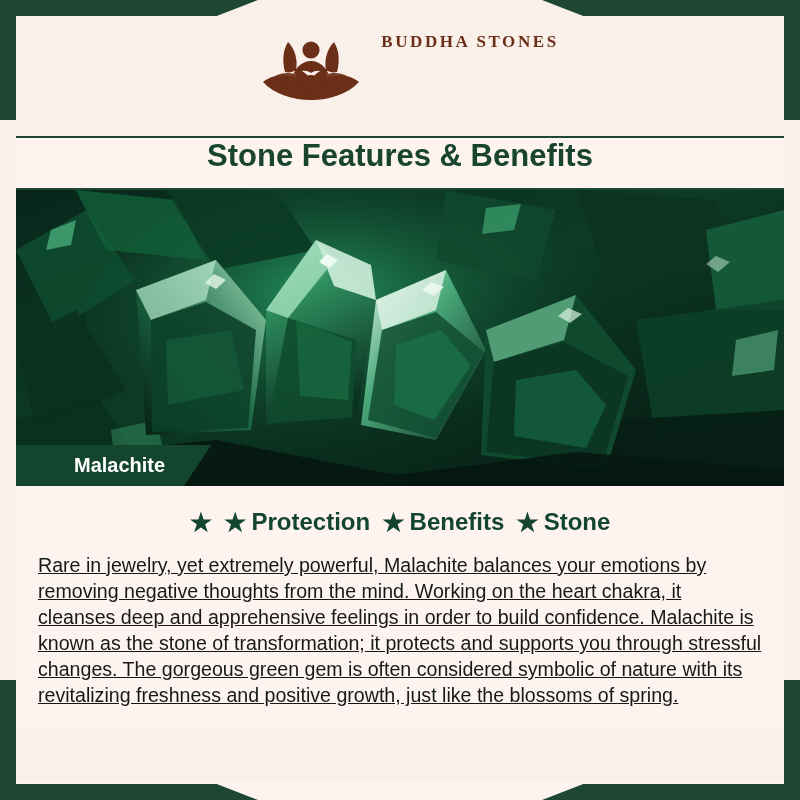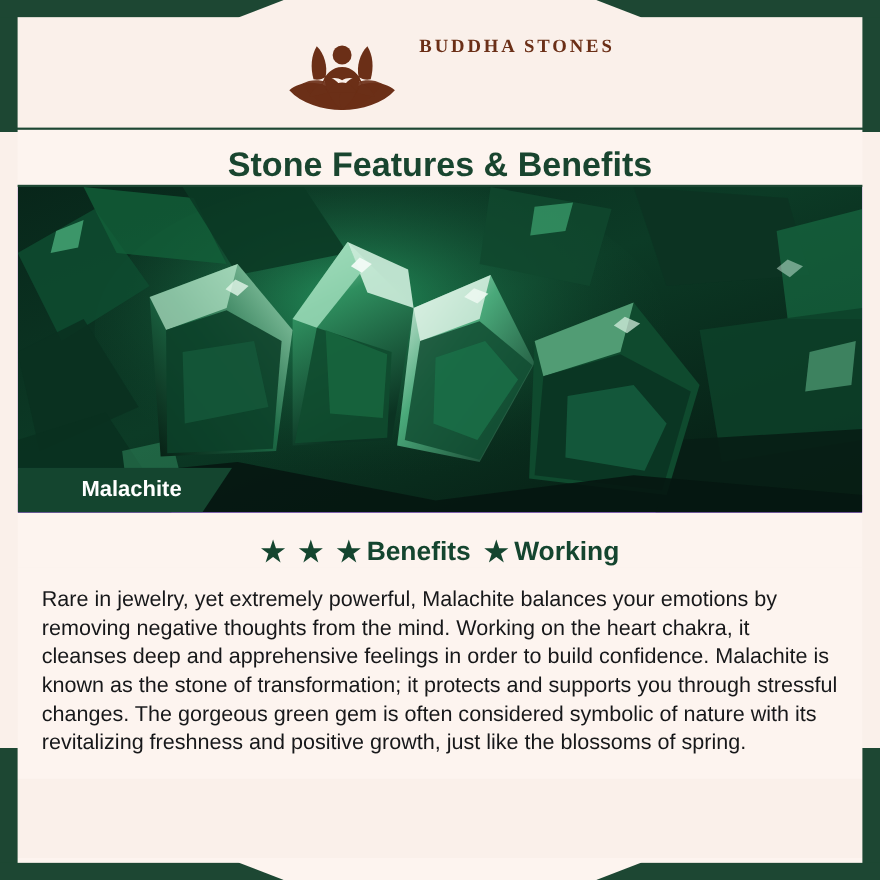--- a/index.html
+++ b/index.html
@@ -91,45 +91,45 @@
   .brand-name {
     margin-top: 6px;
     font-size: 17px;
     letter-spacing: 2.6px;
     font-weight: 700;
     color: #6b2f17;
     font-family: "Liberation Serif", serif;
   }
 
   .title-bar {
-    margin-top: 4px;
+    margin-top: 24px;
     height: 50px;
     display: flex;
-    align-items: flex-end;
+    align-items: flex-start;
     justify-content: center;
     border-top: 2px solid #1d4733;
     border-bottom: 2px solid #1d4733;
     background: #fdf4ef;
   }
   .title-bar h1 {
     margin: 0;
     font-size: 31px;
     font-weight: 700;
     color: #19452f;
     font-family: "Liberation Sans", sans-serif;
   }
 
   
   .hero {
     position: relative;
     margin: 0 16px;
     height: 296px;
     overflow: hidden;
     z-index: 2;
-    background: #6d28d9;
+    background: #eab308;
   }
   .hero-canvas {
     position: absolute;
     inset: 0;
     width: 100%;
     height: 100%;
     display: block;
   }
   .stone-label {
     position: absolute;
@@ -175,20 +175,21 @@
     margin: 0 16px;
     background: #fdf4ef;
     padding: 16px 22px 20px 22px;
     font-size: 19.6px;
     line-height: 1.33;
     color: #17181a;
     text-align: left;
   }
   .body-copy p {
     margin: 0;
+    text-decoration: underline;
   }
 
   .filler {
     position: absolute;
     left: 16px; right: 16px;
     bottom: 0;
     height: 20px;
     background: #fdf4ef;
     z-index: 1;
   }
@@ -322,28 +323,29 @@
     </svg>
     <div class="stone-label">Malachite</div>
   </div>
 
   <div class="benefits">
     <div class="benefit">
       <span class="star">★</span>
     </div>
     <div class="benefit">
       <span class="star">★</span>
+      <span>Protection</span>
     </div>
     <div class="benefit">
       <span class="star">★</span>
       <span>Benefits</span>
     </div>
     <div class="benefit">
       <span class="star">★</span>
-      <span>Working</span>
+      <span>Stone</span>
     </div>
   </div>
 
   <div class="body-copy">
     <p>Rare in jewelry, yet extremely powerful, Malachite balances your emotions by removing negative thoughts from the mind. Working on the heart chakra, it cleanses deep and apprehensive feelings in order to build confidence. Malachite is known as the stone of transformation; it protects and supports you through stressful changes. The gorgeous green gem is often considered symbolic of nature with its revitalizing freshness and positive growth, just like the blossoms of spring.</p>
   </div>
 
   <div class="filler"></div>
 </div>
 

